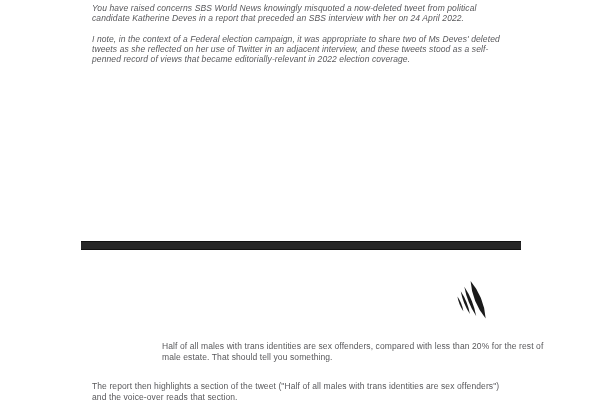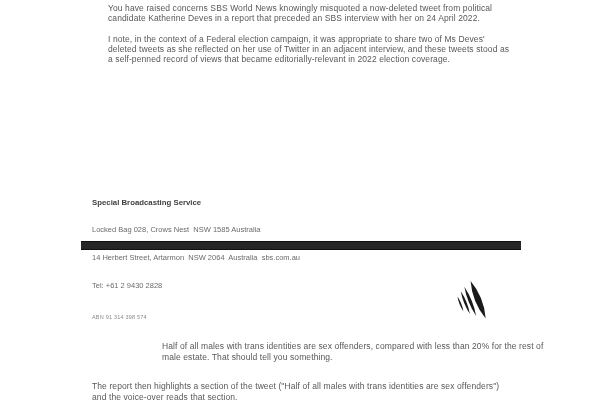--- a/index.html
+++ b/index.html
@@ -14,21 +14,21 @@
   .body-text {
     position: absolute;
     left: 92px;
     top: 3px;
     width: 422px;
     color: #58585b;
     font-size: 8.5px;
     line-height: 10px;
     letter-spacing: 0.1px;
   }
-  .body-text p { margin: 0 0 11px 16px; }
+  .body-text p { margin: 0 0 11px 0; font-style: italic; }
   .footer-block {
     position: absolute;
     left: 92px;
     top: 179px;
     width: 320px;
     color: #6b6b6e;
     font-size: 7.5px;
     line-height: 9.3px;
     white-space: pre-wrap;
   }
@@ -86,27 +86,20 @@
 </head>
 <body>
 
 <div class="page">
 
   <div class="body-text">
     <p>You have raised concerns SBS World News knowingly misquoted a now-deleted tweet from political candidate Katherine Deves in a report that preceded an SBS interview with her on 24 April 2022.</p>
     <p>I note, in the context of a Federal election campaign, it was appropriate to share two of Ms Deves' deleted tweets as she reflected on her use of Twitter in an adjacent interview, and these tweets stood as a self-penned record of views that became editorially-relevant in 2022 election coverage.</p>
   </div>
 
-  <div class="footer-block">
-    <div class="footer-org">Special Broadcasting Service</div>
-    <div>Locked Bag 028, Crows Nest  NSW 1585 Australia</div>
-    <div>14 Herbert Street, Artarmon  NSW 2064  Australia  sbs.com.au</div>
-    <div>Tel: +61 2 9430 2828</div>
-    <div class="footer-abn">ABN 91 314 398 574</div>
-  </div>
 
   <div class="divider-bar"></div>
 
   <div class="logo-wrap">
     <svg width="44" height="46" viewBox="0 0 60 64" xmlns="http://www.w3.org/2000/svg">
       <g fill="#1a1a1a" transform="rotate(-22 30 32)">
         <path d="M12 15 Q14.5 26 12 37 Q9.5 26 12 15 Z"></path>
         <path d="M19 10 Q22.5 27 19 44 Q15.5 27 19 10 Z"></path>
         <path d="M26 6 Q30.5 28 26 50 Q21.5 28 26 6 Z"></path>
         <path d="M37 2 Q46 30 37 58 Q28 30 37 2 Z"></path>

